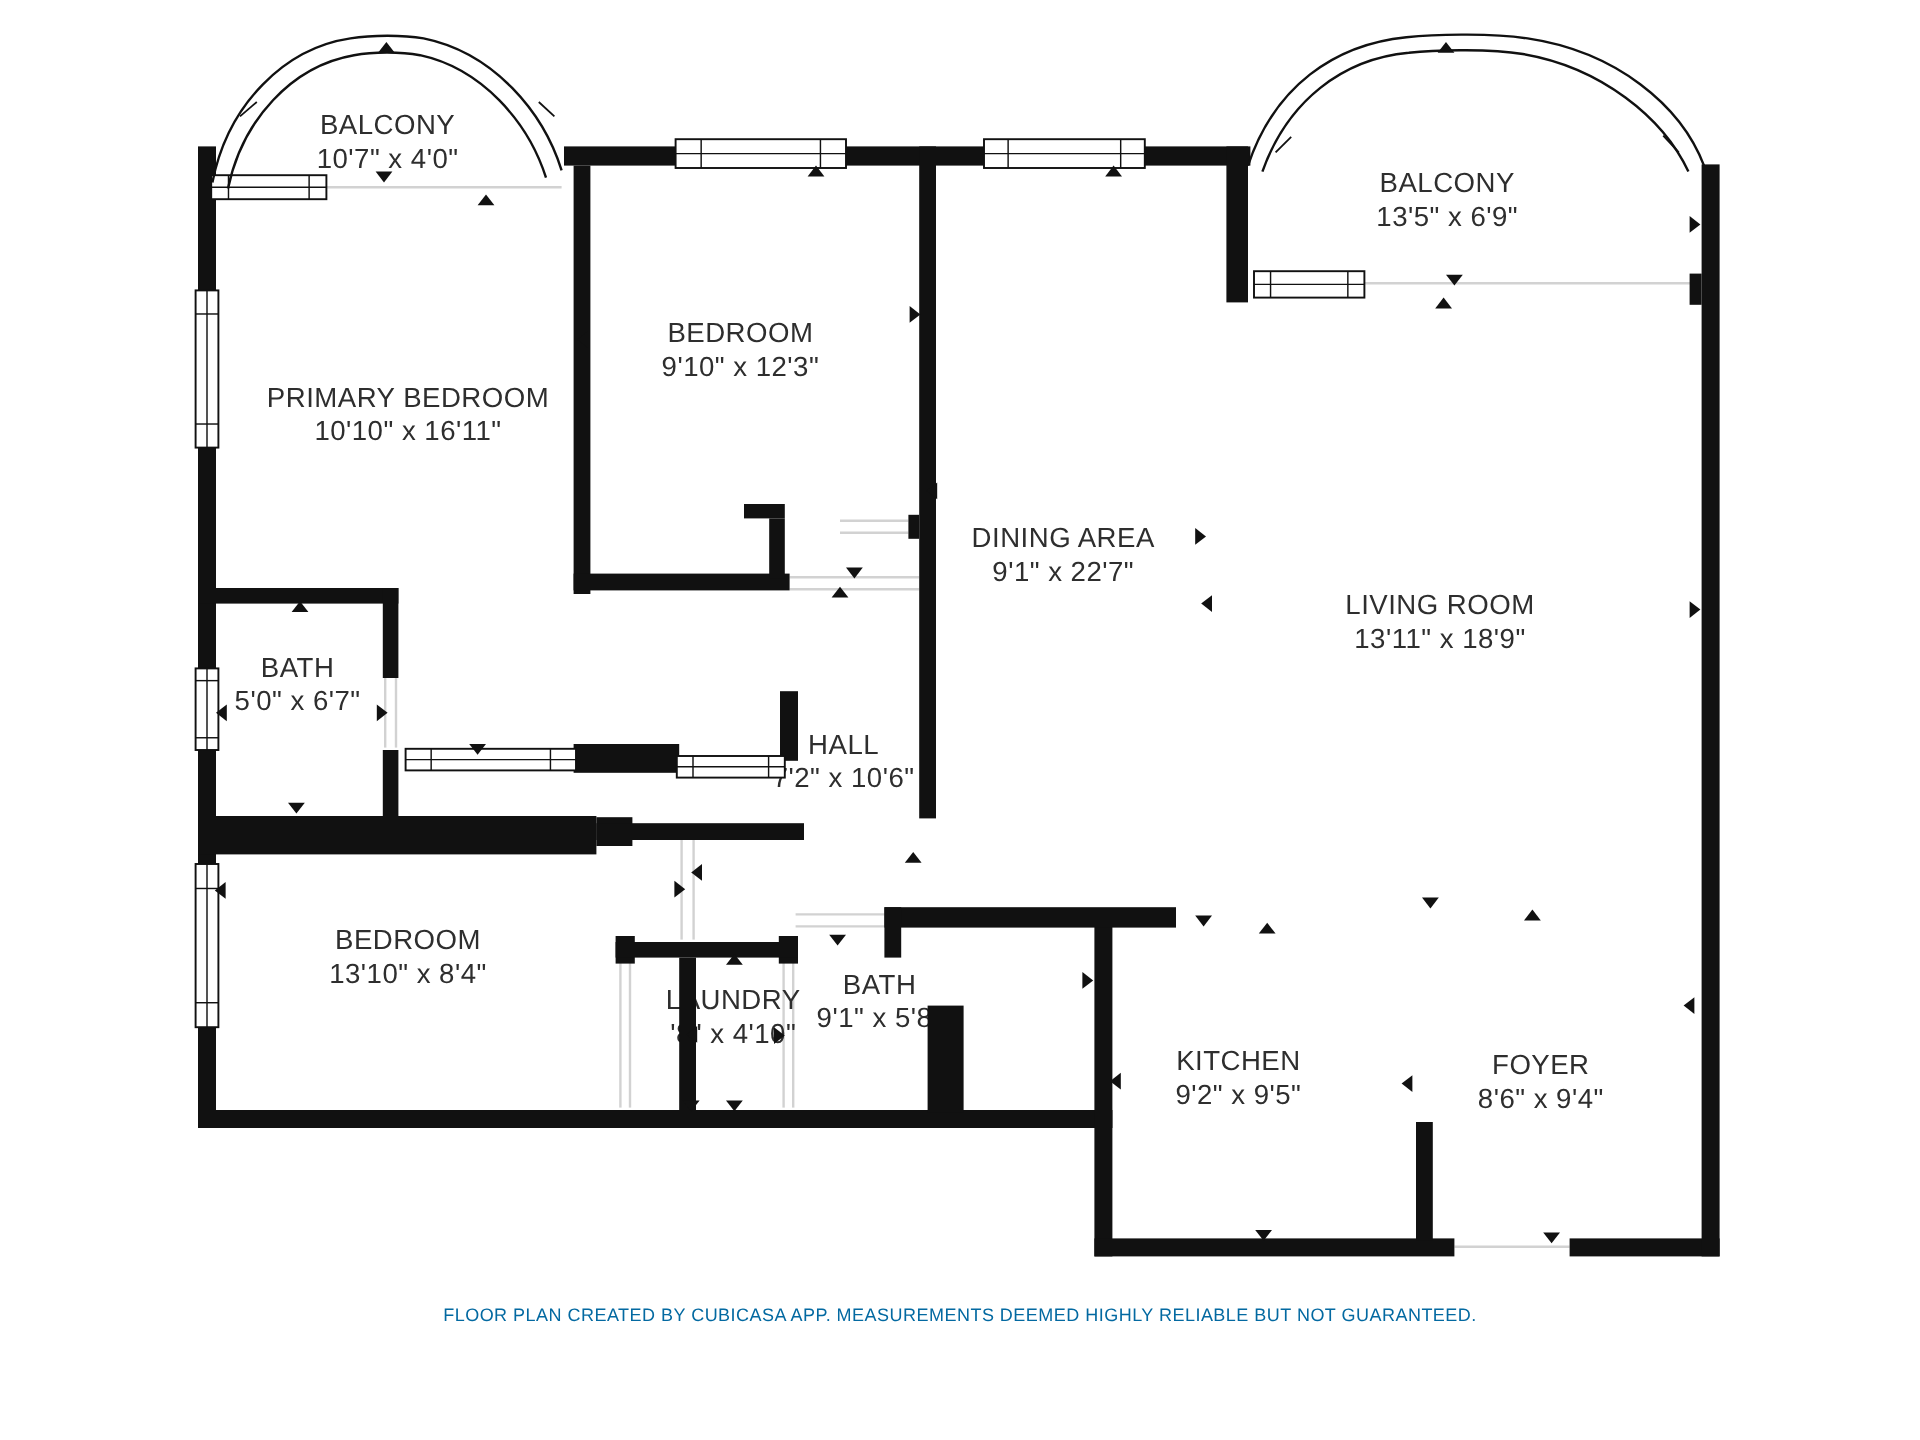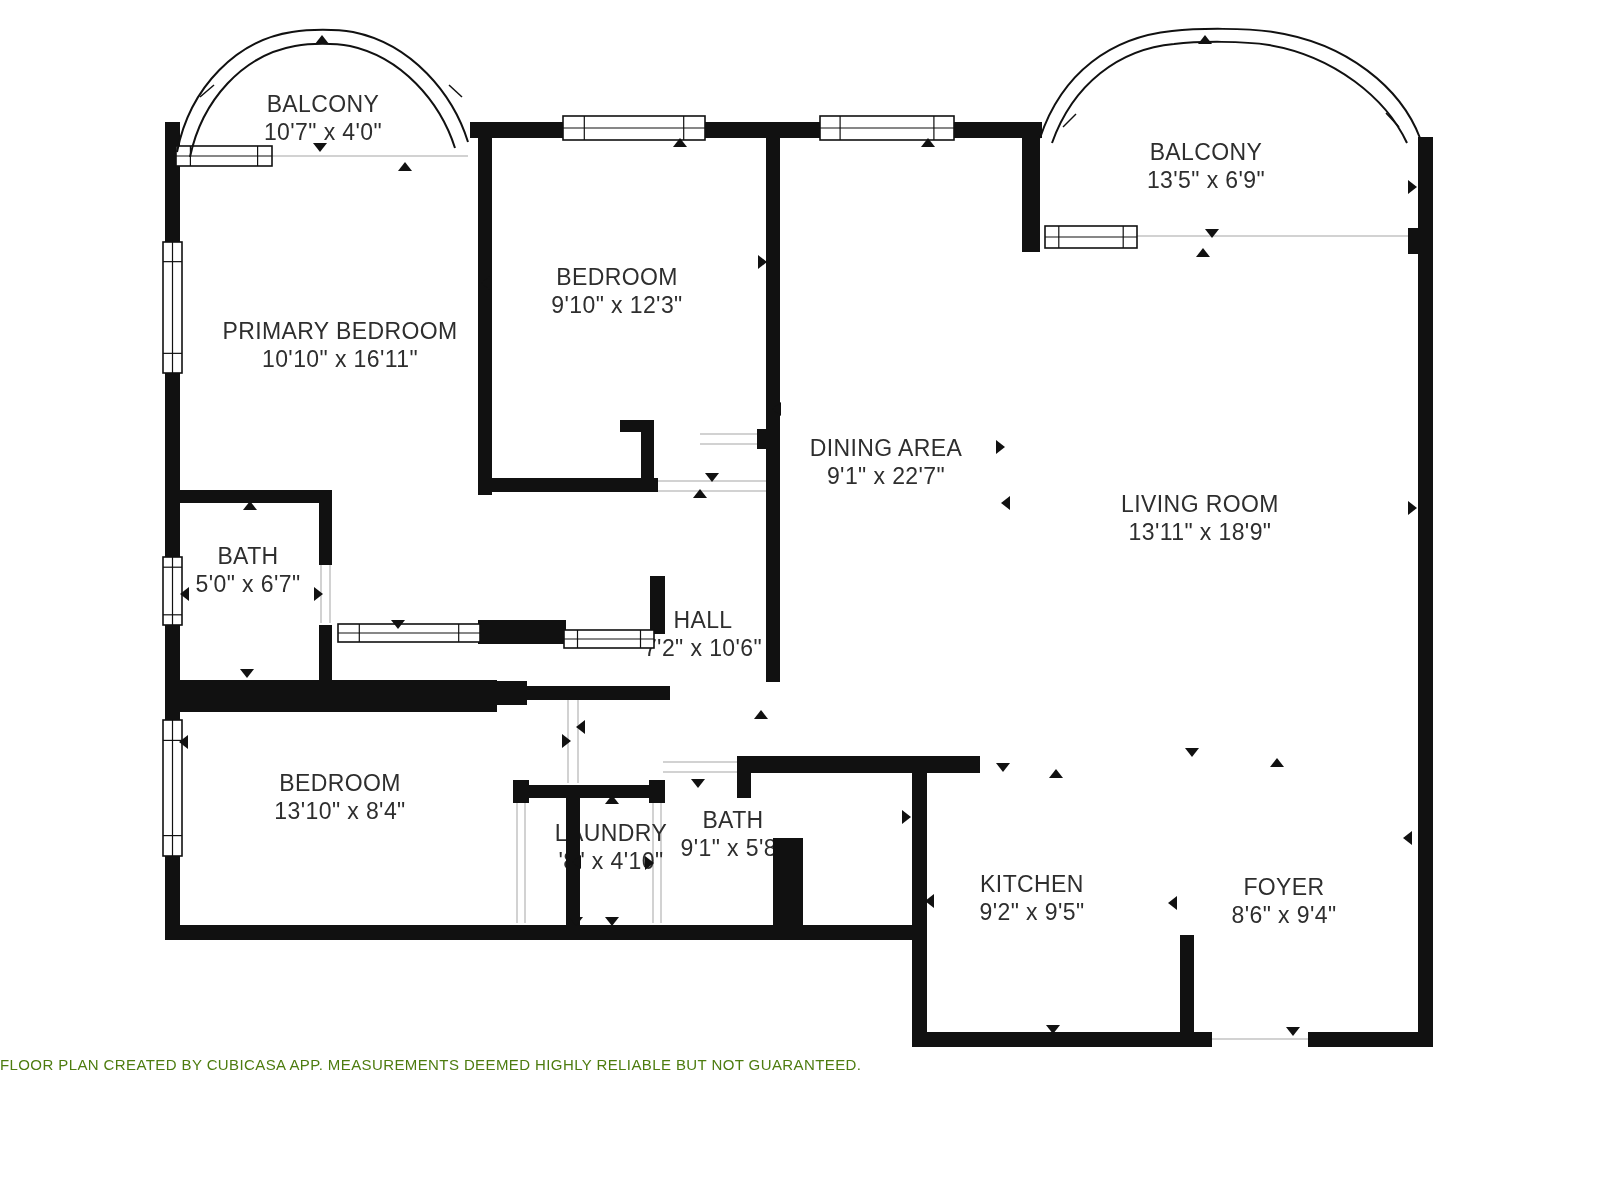--- a/index.html
+++ b/index.html
@@ -1,21 +1,21 @@
 <!DOCTYPE html>
 <html><head>
 <meta charset="utf-8">
 <style>
   html,body{margin:0;padding:0;background:#ffffff;}
   body{width:1600px;height:1200px;position:relative;overflow:hidden;
        font-family:"Liberation Sans", sans-serif;}
   #plan-wrap{position:absolute;inset:0;}
   #plan-svg{position:absolute;left:0;top:0;}
-  #footer-note{position:absolute;left:0;right:0;top:1056px;
-       font-size:15px;letter-spacing:0.4px;color:#4d7c0f;}
+  #footer-note{position:absolute;left:0;right:0;top:1088px;text-align:center;
+       font-size:15px;letter-spacing:0.4px;color:#0369a1;}
 </style>
 </head>
 <body>
 
 <div id="plan-wrap">
   <svg id="plan-svg" width="1600" height="1200" viewBox="0 0 1600 1200">
       <line x1="272" y1="156" x2="468" y2="156" stroke="#d2d2d2" stroke-width="2"></line>
       <line x1="1137" y1="236" x2="1416" y2="236" stroke="#d2d2d2" stroke-width="2"></line>
       <line x1="658" y1="481" x2="766" y2="481" stroke="#d2d2d2" stroke-width="2"></line>
       <line x1="658" y1="491" x2="766" y2="491" stroke="#d2d2d2" stroke-width="2"></line>

